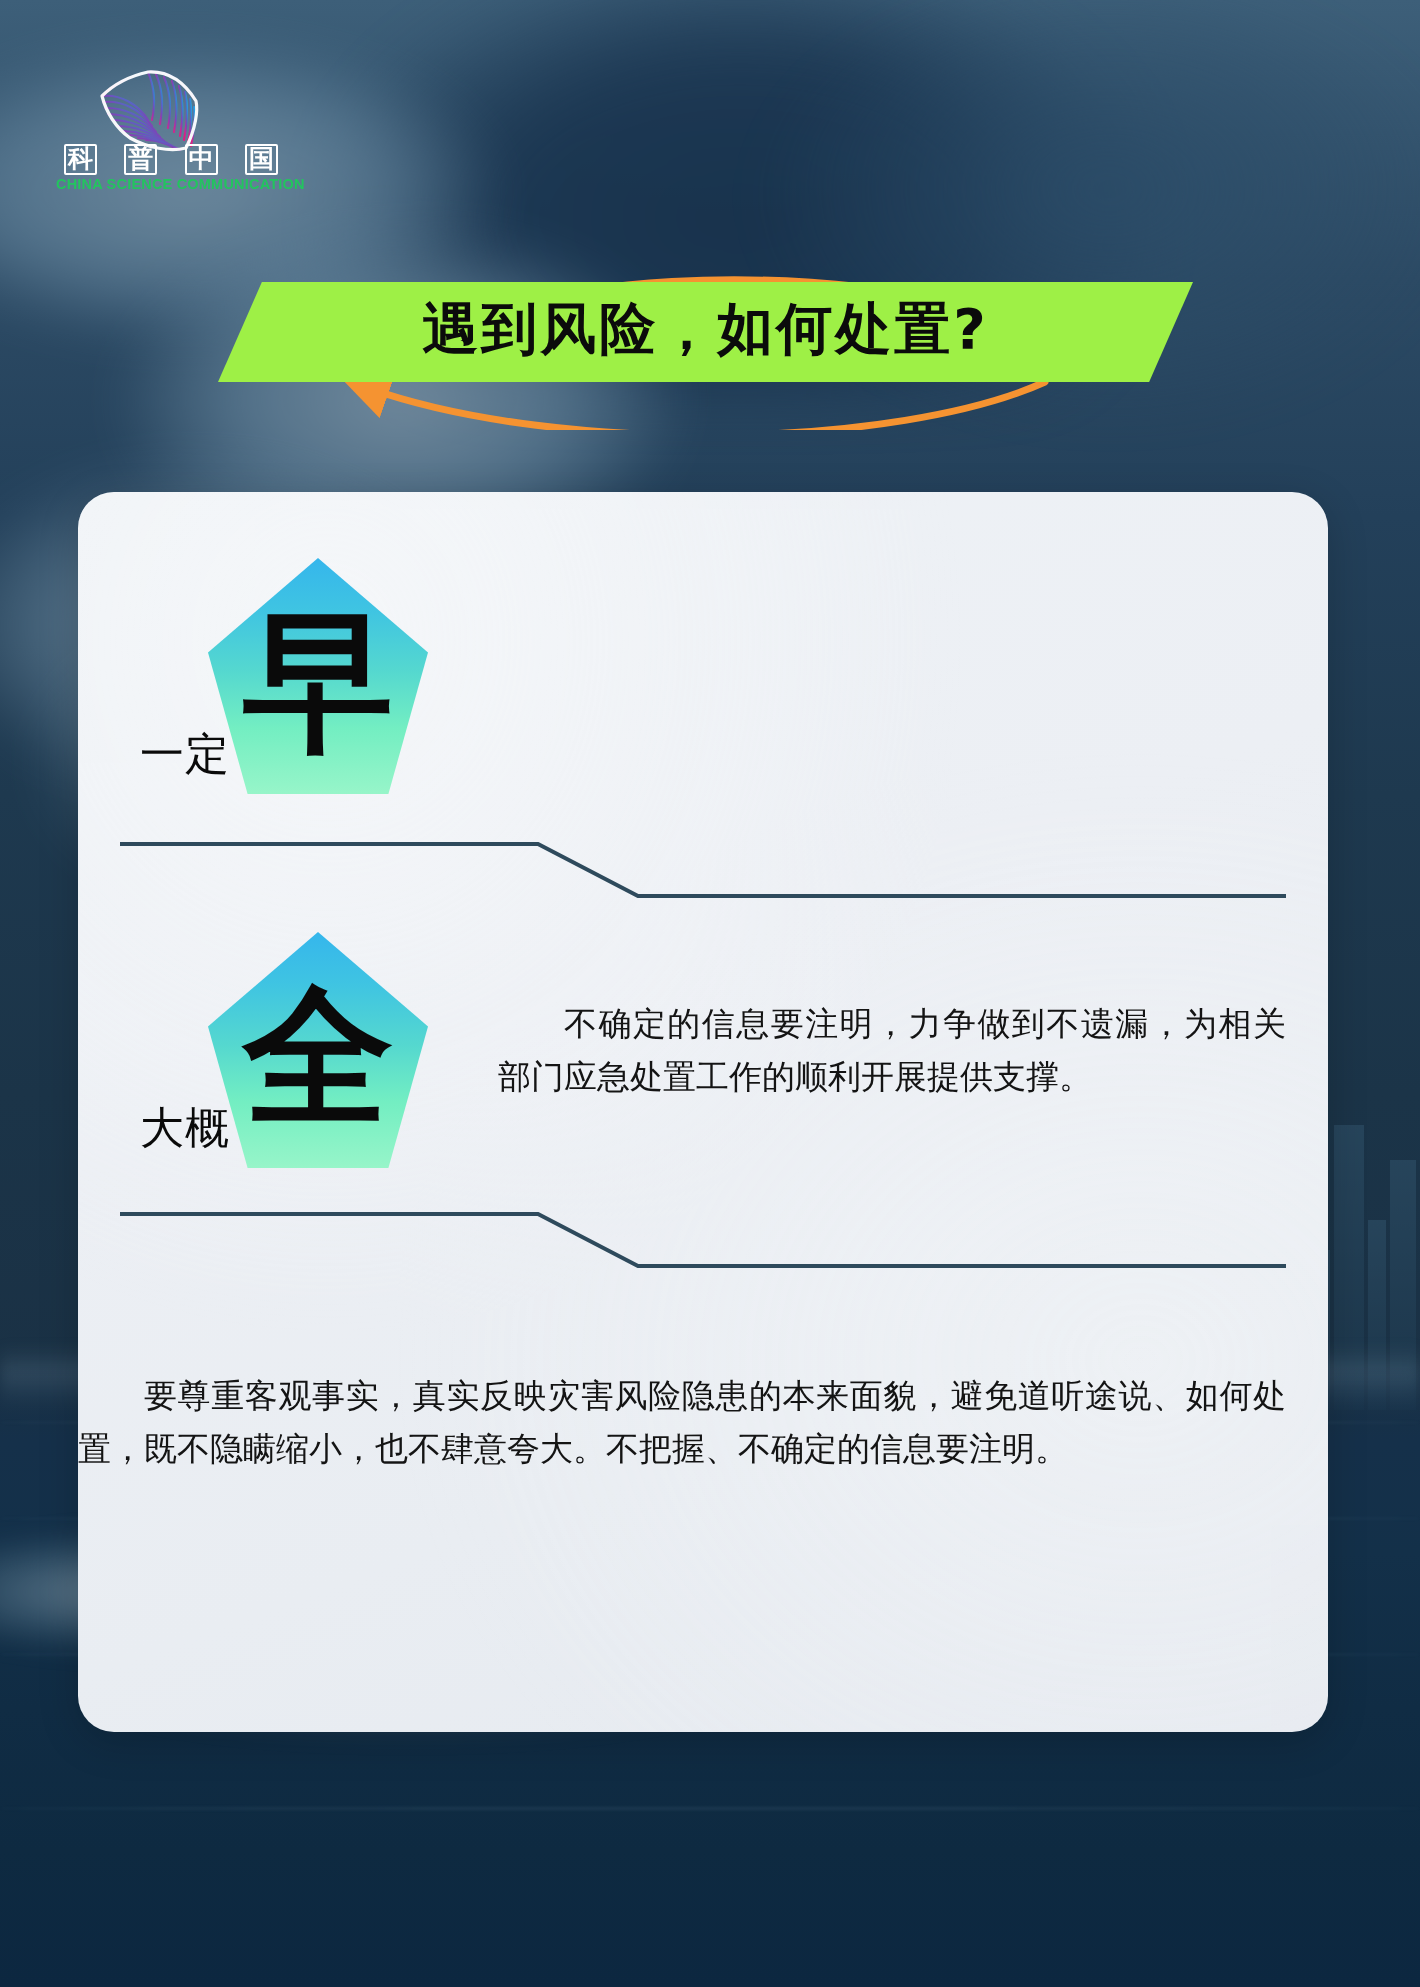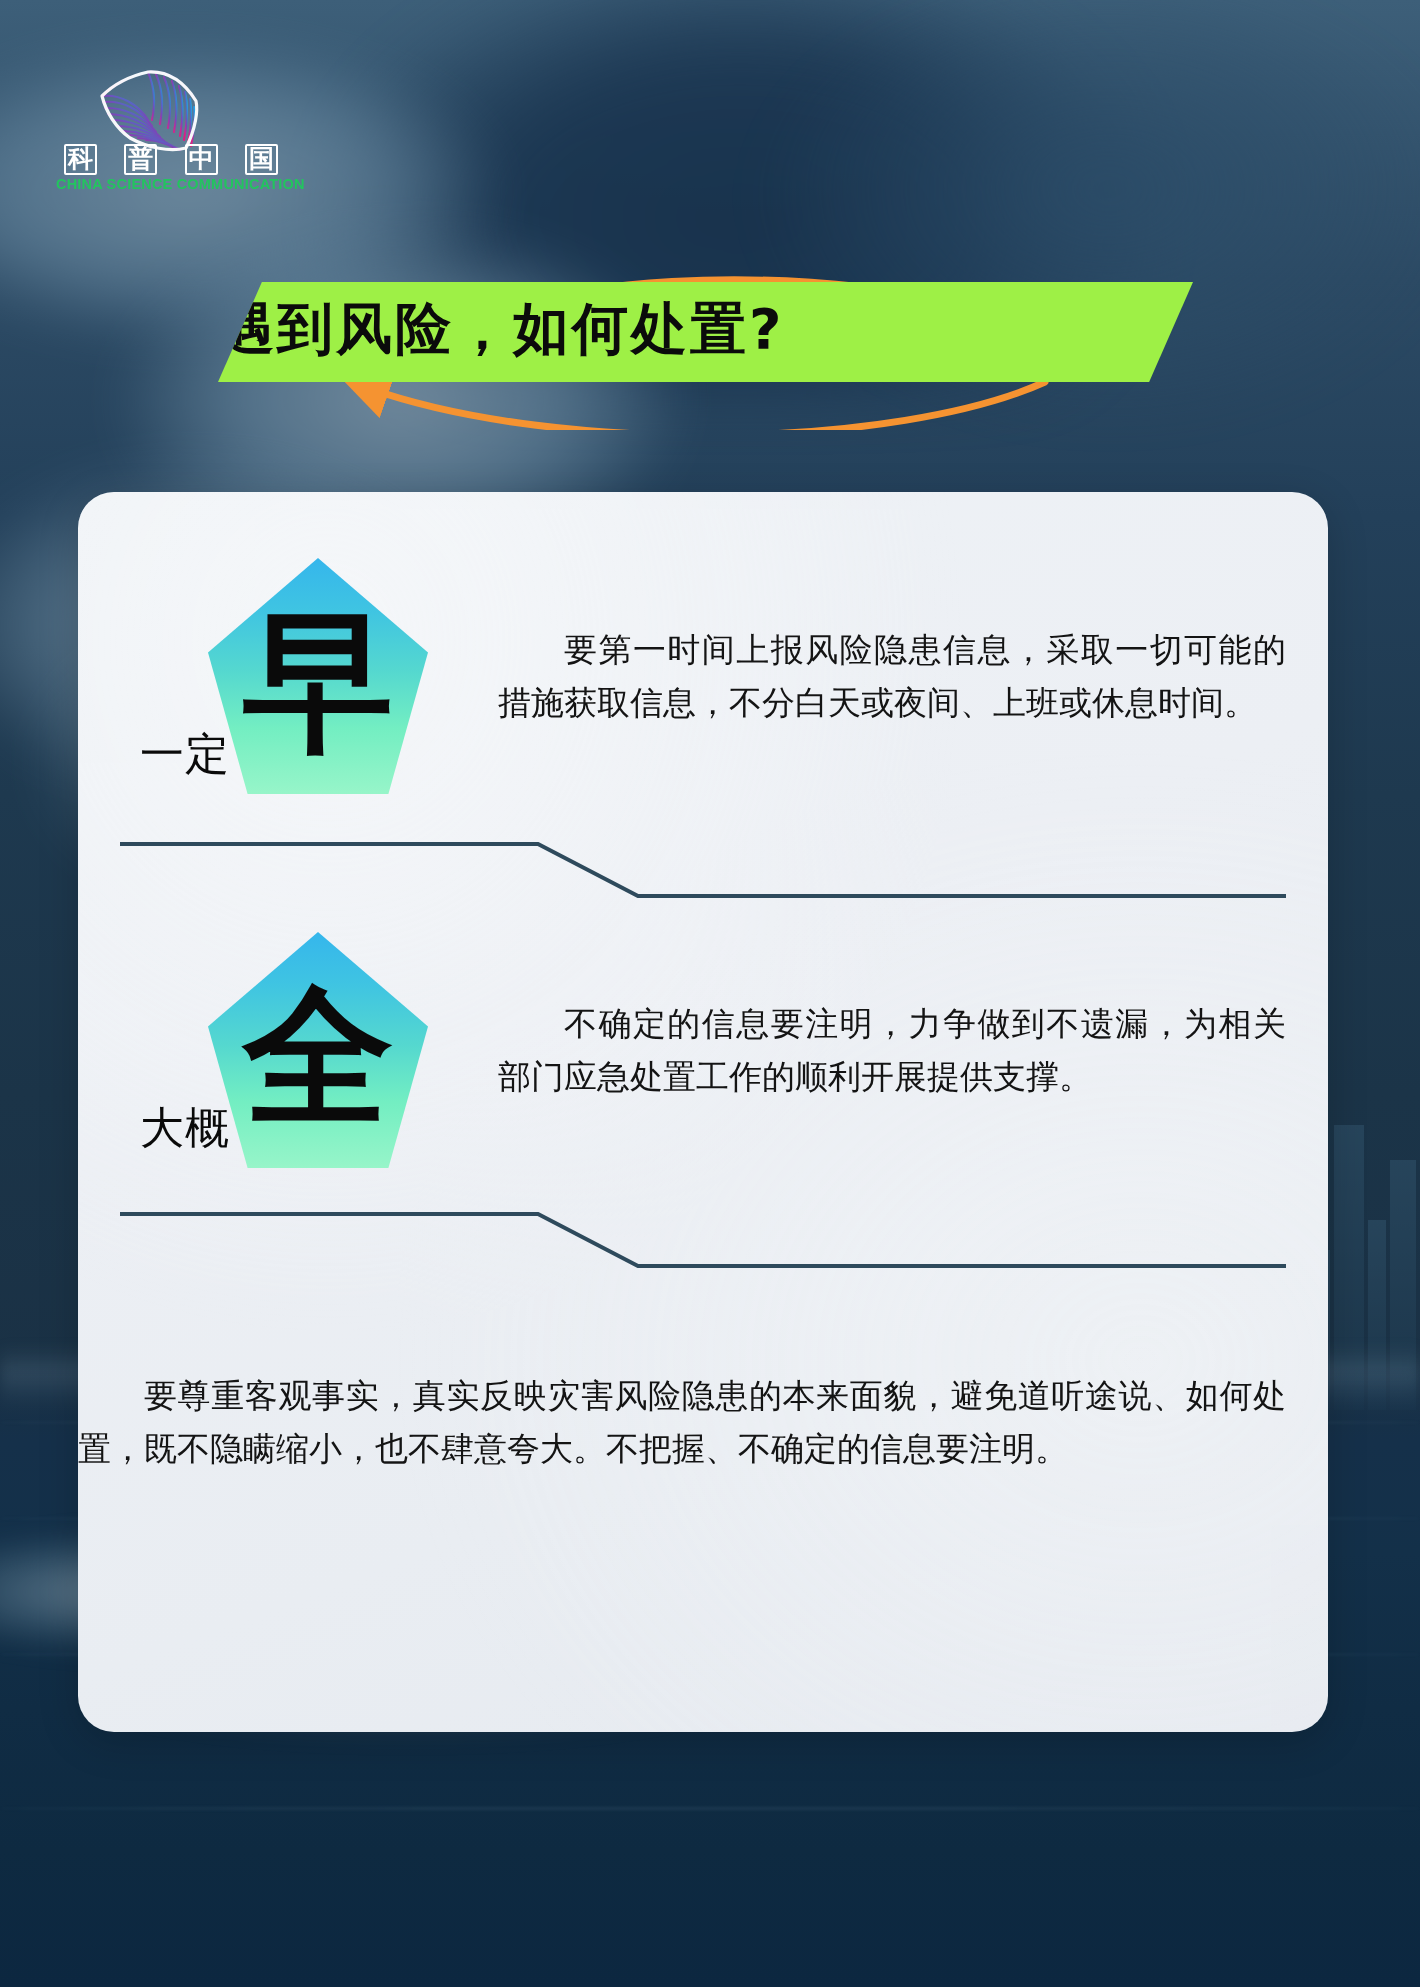--- a/index.html
+++ b/index.html
@@ -72,21 +72,21 @@
     font-size:14.5px;font-weight:700;color:#22c55e;letter-spacing:.2px;
     white-space:nowrap;
   }
 
   
   .banner-wrap{position:absolute;left:0;top:270px;width:1420px;height:130px;}
   .banner{
     position:absolute;left:218px;top:12px;width:975px;height:100px;
     background:#9ef046;
     clip-path:polygon(4.5% 0%,100% 0%,95.5% 100%,0% 100%);
-    display:flex;align-items:center;justify-content:flex-start;
+    display:flex;align-items:center;justify-content:center;
   }
   .banner-title{
     font-family:"DejaVu Sans","Liberation Sans",sans-serif;
     font-weight:700;font-size:56px;color:#0b0b0b;letter-spacing:3px;
     white-space:nowrap;transform:translateY(-2px);
   }
   .arrows{position:absolute;left:0;top:0;width:1420px;height:160px;pointer-events:none;}
 
   
   .card{
@@ -252,21 +252,20 @@
   <div class="card">
     <div class="card-texture"></div>
 
     <div class="row row1">
       <div class="badge-zone">
         <div class="qualifier">一定</div>
         <div class="pent">
           <div class="pent-char">早</div>
         </div>
       </div>
-      <div class="para">要第一时间上报风险隐患信息，采取一切可能的措施获取信息，不分白天或夜间、上班或休息时间。</div>
     </div>
 
     <svg class="divider" style="top:330px;" viewBox="0 0 1250 96" preserveAspectRatio="none">
       <path d="M42 22 L460 22 L560 74 L1208 74" stroke="#2e4a5c" stroke-width="4" fill="none" stroke-linejoin="miter"></path>
     </svg>
 
     <div class="row row2">
       <div class="badge-zone">
         <div class="qualifier">大概</div>
         <div class="pent">

